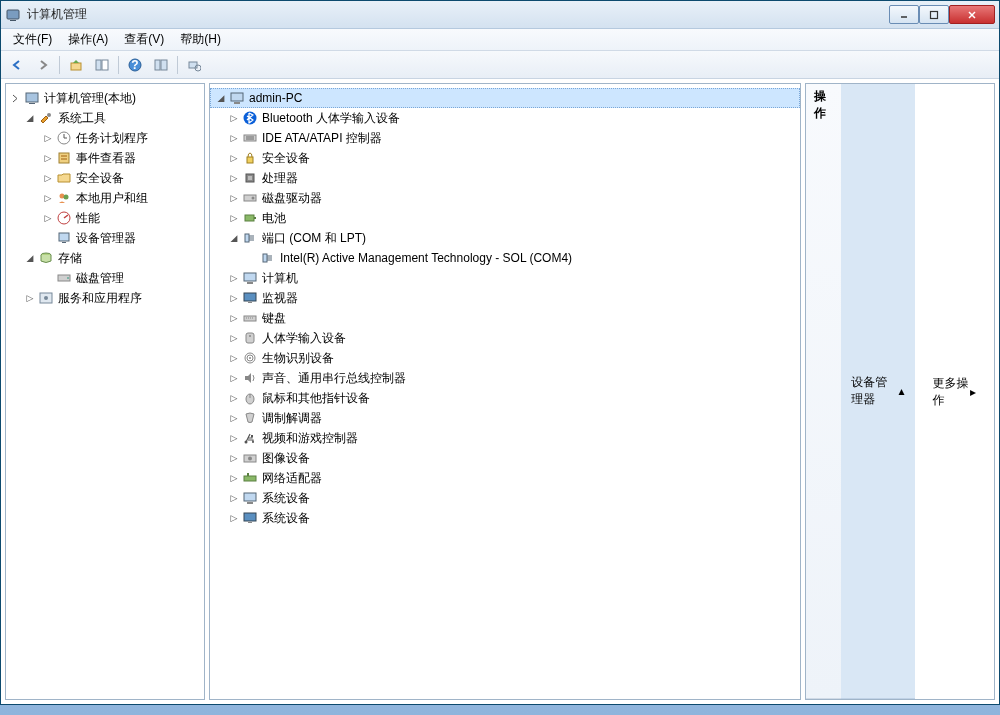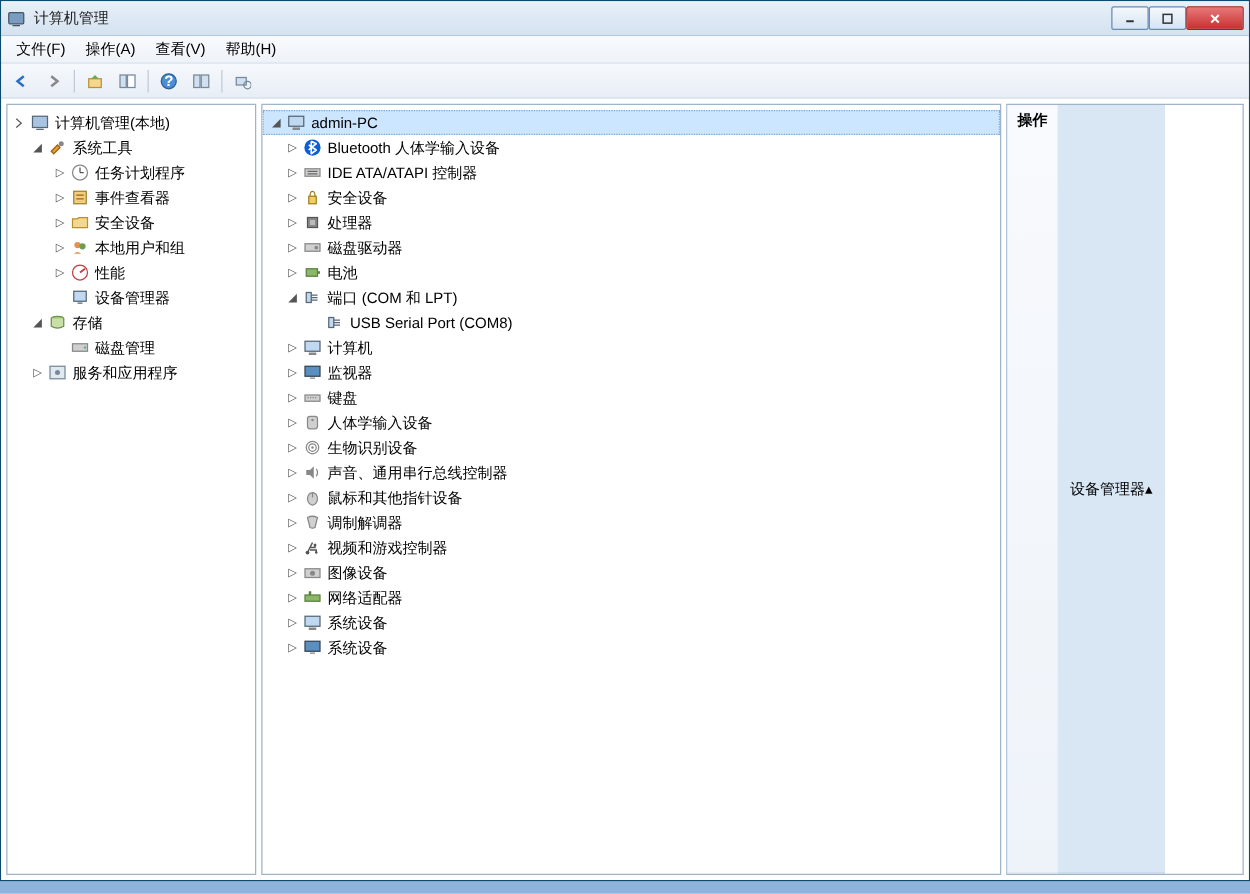--- a/index.html
+++ b/index.html
@@ -331,21 +331,21 @@
         <span class="node-label">端口 (COM 和 LPT)</span>
       </div>
       <div class="tree-node indent-2">
         <span class="expander blank">▷</span>
         <span class="node-icon">
             <svg width="16" height="16">
               <rect x="3" y="4" width="4" height="8" fill="#c0d8f0" stroke="#567"></rect>
               <path d="M7 6 L12 6 M7 8 L12 8 M7 10 L12 10" stroke="#567"></path>
             </svg>
           </span>
-        <span class="node-label">USB Serial Port (COM8)</span>
+        <span class="node-label">Intel(R) Active Management Technology - SOL (COM4)</span>
       </div>
       <div class="tree-node indent-1">
         <span class="expander">▷</span>
         <span class="node-icon">
             <svg width="16" height="16">
               <rect x="2" y="3" width="12" height="8" fill="#c0d8f0" stroke="#567"></rect>
               <rect x="5" y="12" width="6" height="2" fill="#888"></rect>
             </svg>
           </span>
         <span class="node-label">计算机</span>
@@ -473,16 +473,20 @@
         <span class="node-label">系统设备</span>
       </div>
     </div>
 
     <div class="panel-right">
       <div class="header">操作</div>
       <div class="section-title">
         <span>设备管理器</span>
         <span>▴</span>
       </div>
+      <div class="action-item">
+        <span>更多操作</span>
+        <span>▸</span>
+      </div>
     </div>
 
   </div>
 </div>
 
 </body></html>

